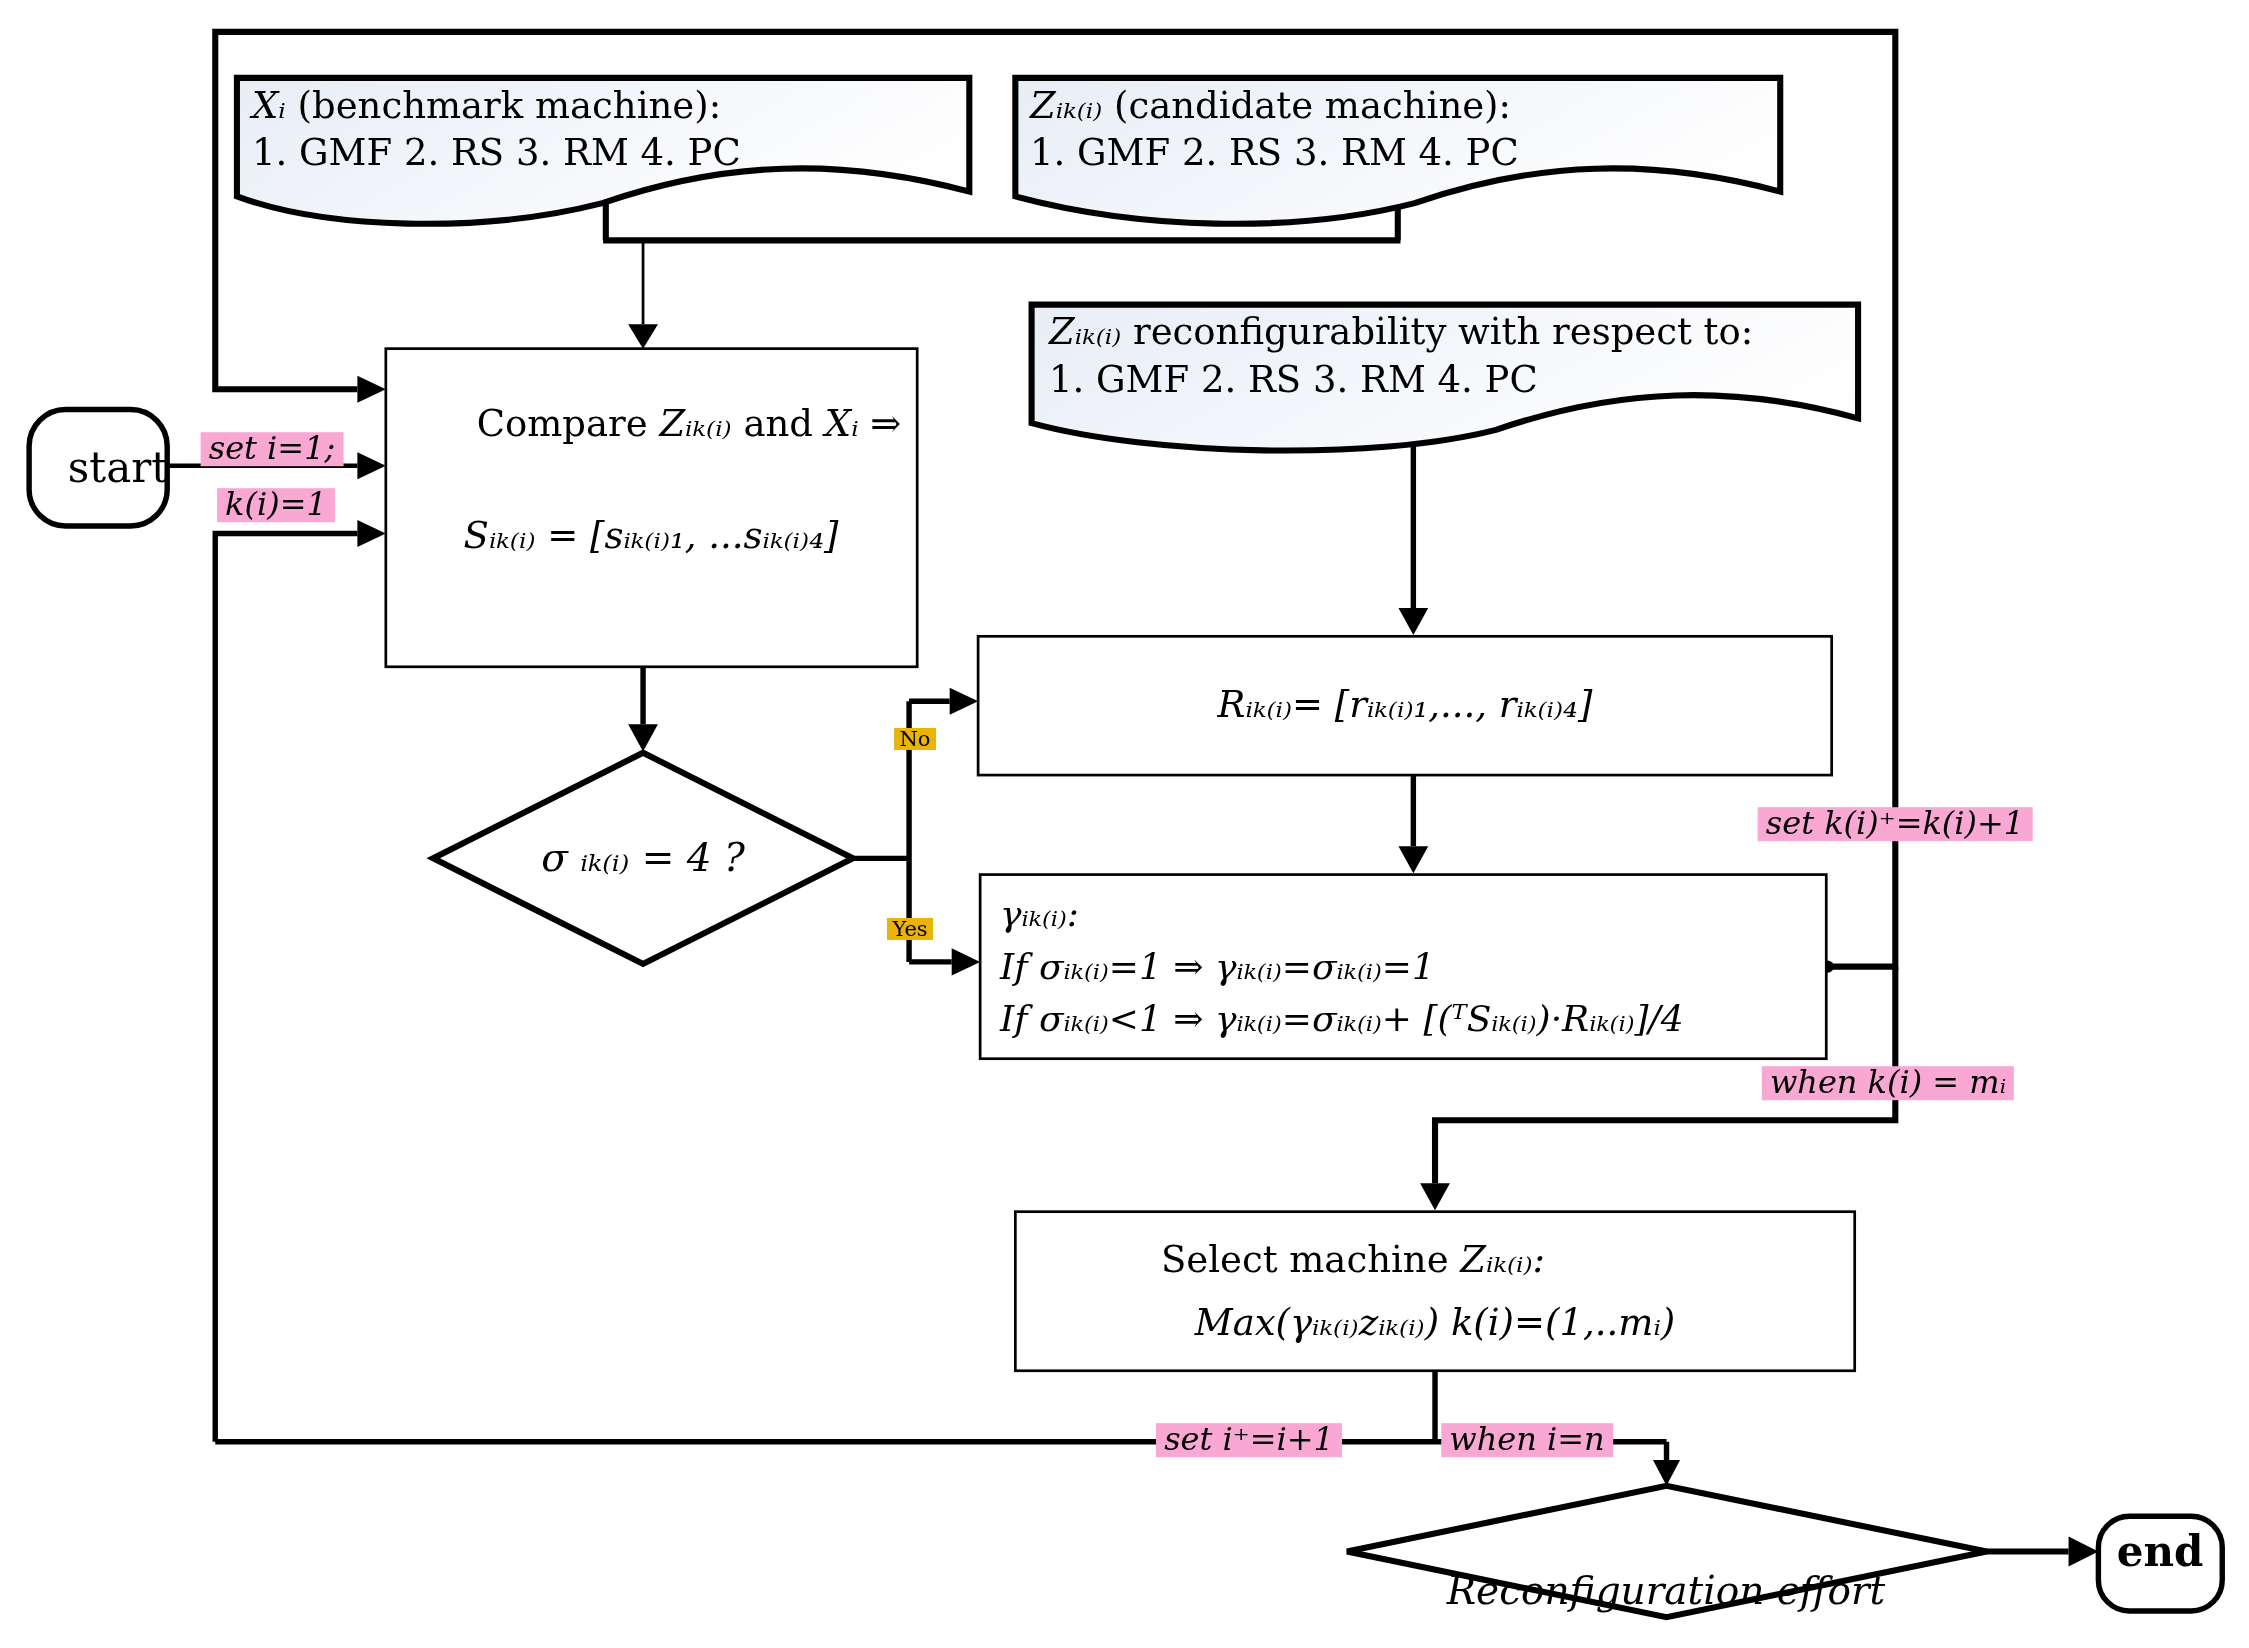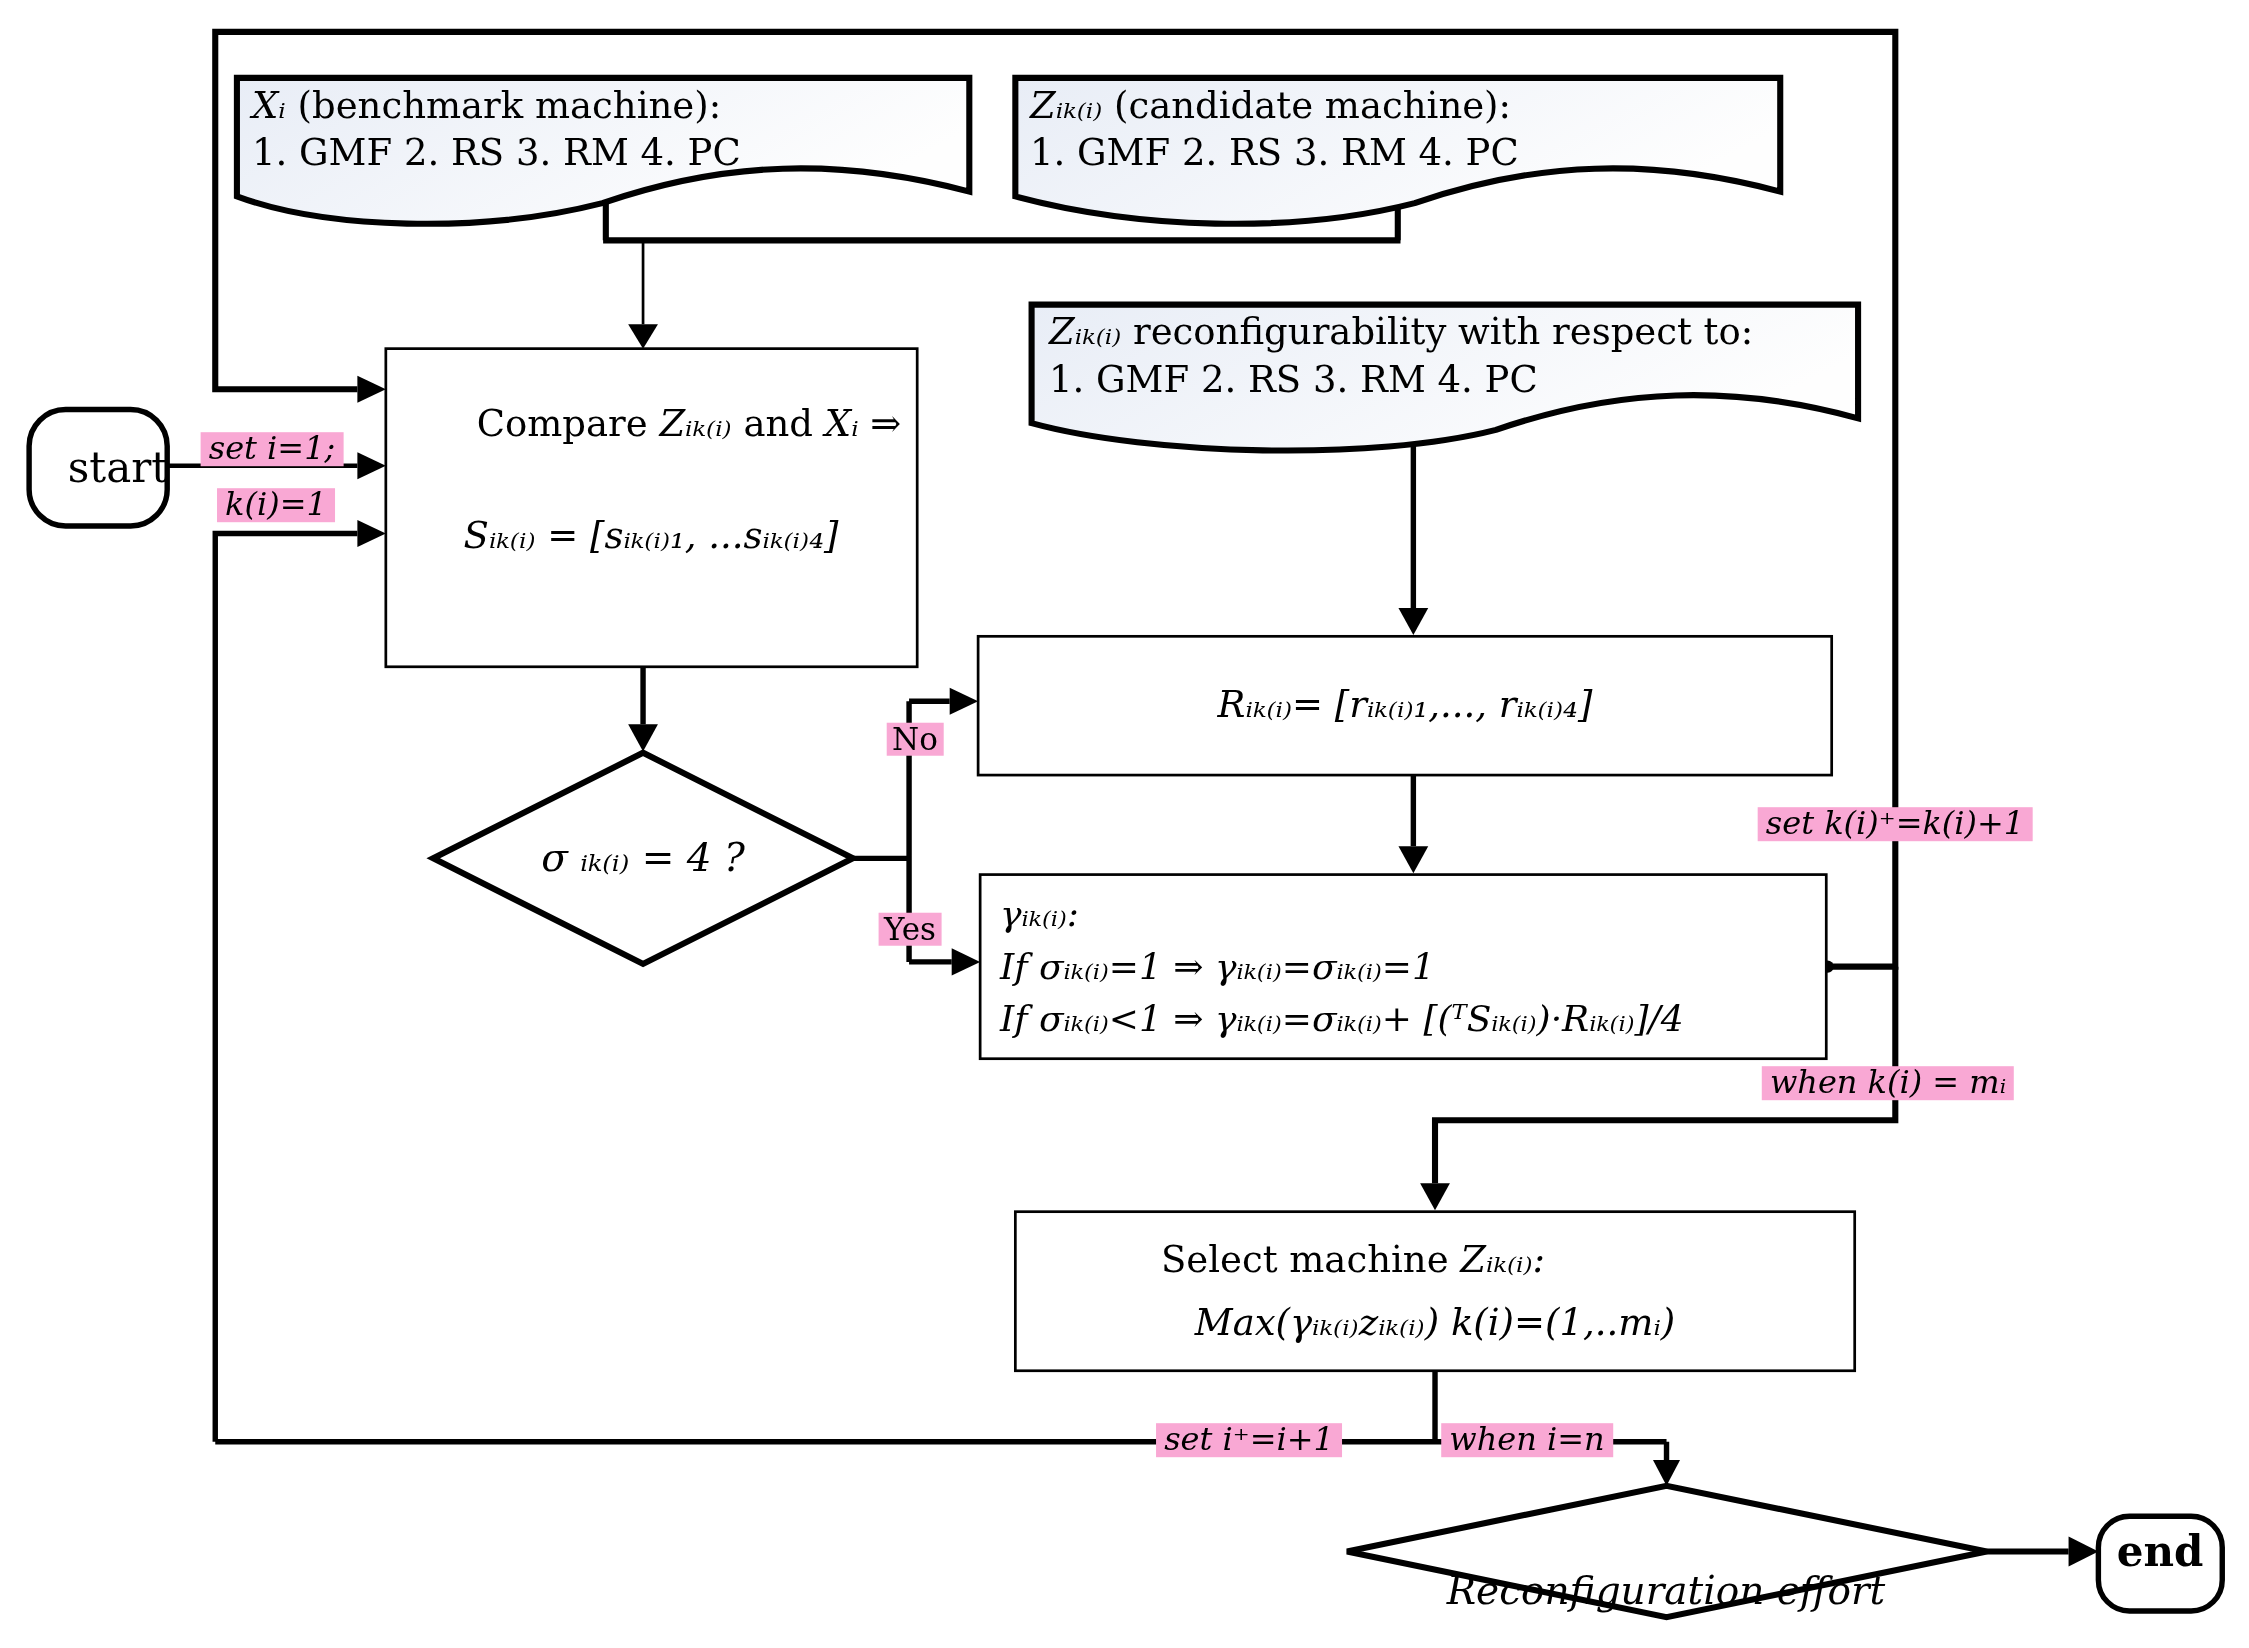--- a/index.html
+++ b/index.html
@@ -15,21 +15,21 @@
   .t{position:absolute;white-space:nowrap;line-height:1.05;}
   .c{transform:translate(-50%,-50%);text-align:center;}
   .math{font-style:italic;}
   .roman{font-style:normal;}
   .doc-line{font-size:37px;}
   .box-line{font-size:37px;}
   .gamma-line{font-size:36px;}
   .diamond-line{font-size:39px;font-style:italic;}
   .terminal-line{font-size:42px;}
   .edge-label{font-size:32px;font-style:italic;background:#f9a8d4;padding:0 8.1px;}
-  .branch-label{font-size:31px;background:#f9a8d4;padding:0 5.4px;}
+  .branch-label{font-size:21px;background:#eab308;padding:0 5.4px;}
 </style>
 </head>
 <body>
 
 <div id="canvas">
 
   <svg id="wires" viewBox="0 0 3324 2436">
     <defs>
       <linearGradient id="docGrad" x1="0" y1="0" x2="1" y2="0.35">
         <stop offset="0" stop-color="#e8edf6"></stop>

